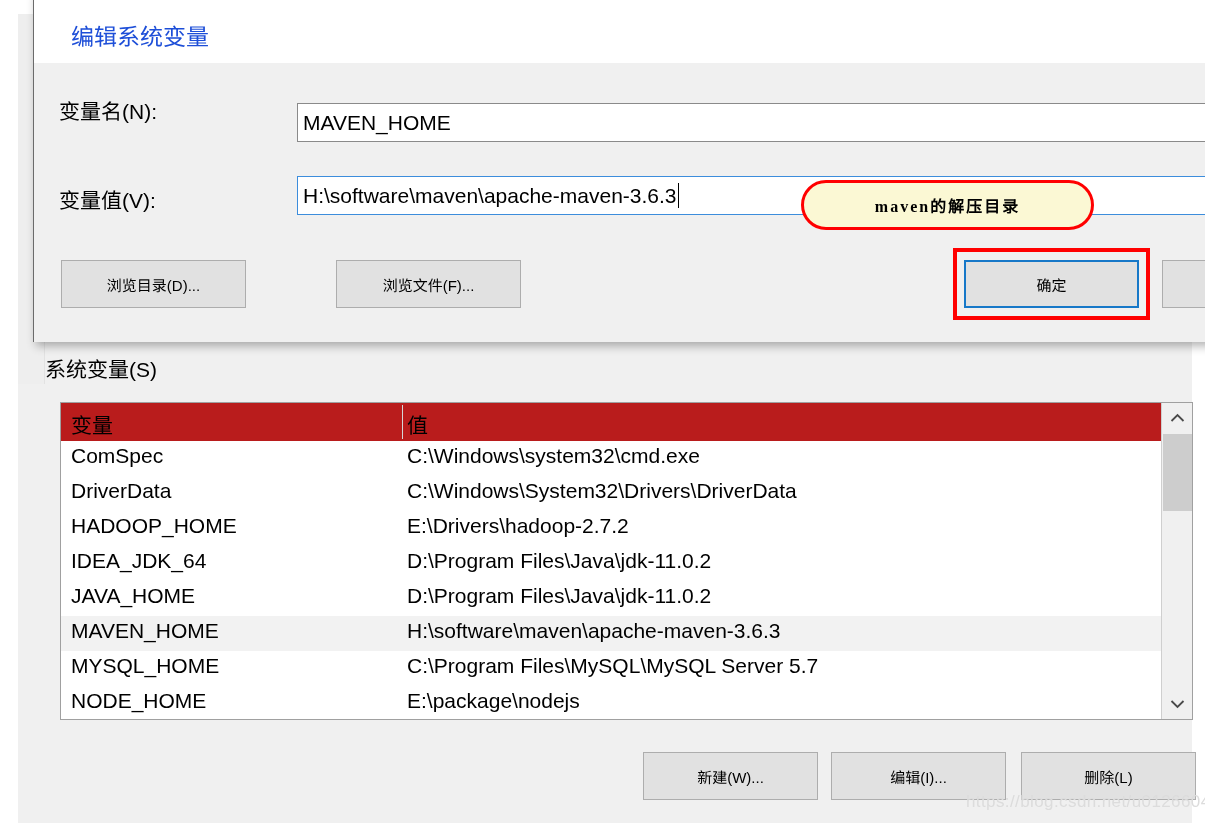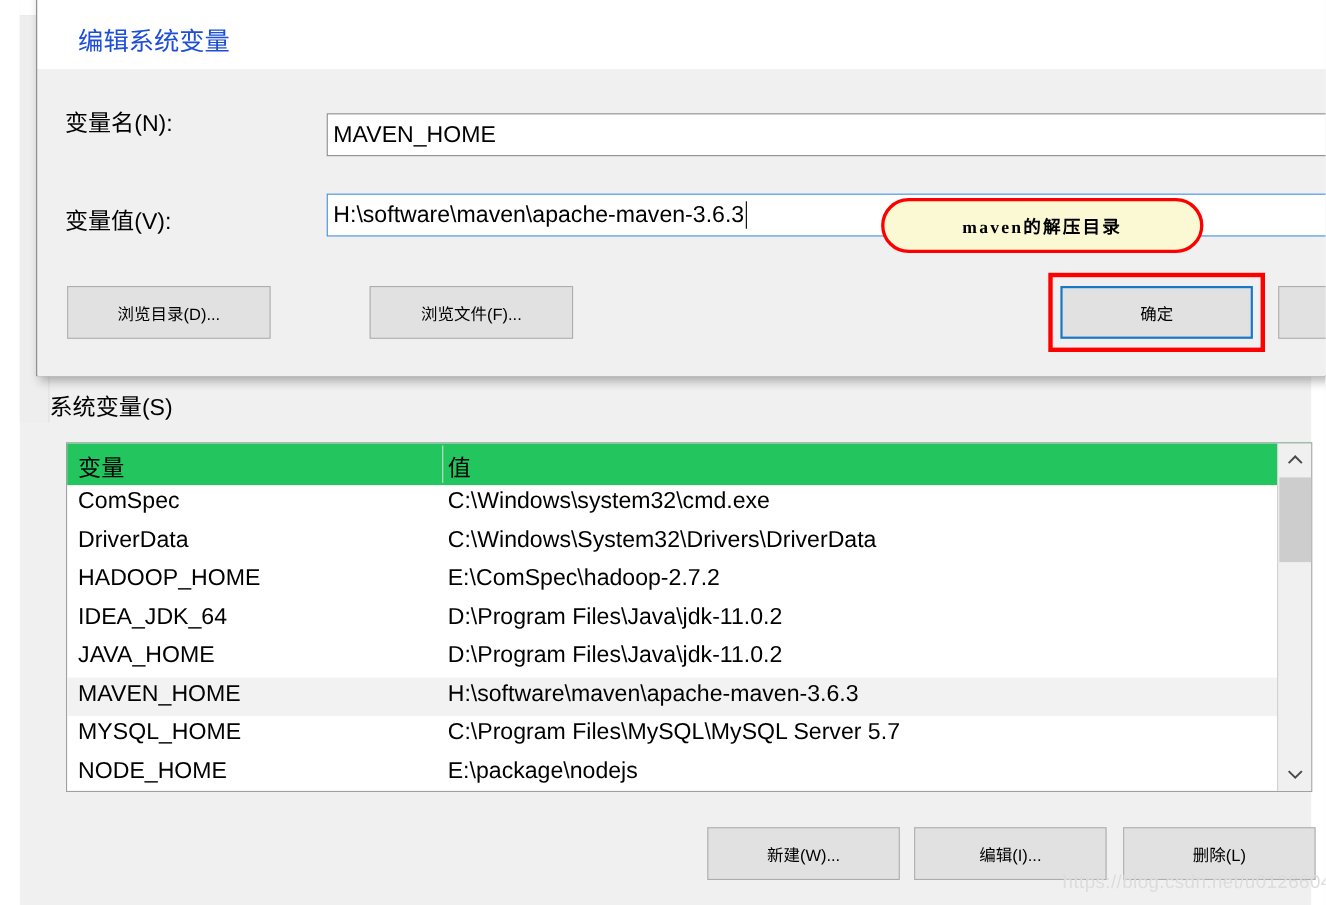--- a/index.html
+++ b/index.html
@@ -68,21 +68,21 @@
     left: 42px; top: 402px;
     width: 1133px; height: 318px;
     background: #ffffff;
     border: 1px solid #a0a0a0;
     box-sizing: border-box;
     overflow: hidden;
   }
   .list-header {
     position: relative;
     height: 38px;
-    background: #22c55e;
+    background: #b91c1c;
   }
   .list-header .th {
     position: absolute;
     top: 6px;
     font-size: 21px;
     color: #000000;
     white-space: nowrap;
   }
   .list-header .th-name { left: 10px; }
   .list-header .th-value { left: 346px; }
@@ -324,21 +324,21 @@
       <div class="row">
         <div class="cell cell-name">ComSpec</div>
         <div class="cell cell-value">C:\Windows\system32\cmd.exe</div>
       </div>
       <div class="row">
         <div class="cell cell-name">DriverData</div>
         <div class="cell cell-value">C:\Windows\System32\Drivers\DriverData</div>
       </div>
       <div class="row">
         <div class="cell cell-name">HADOOP_HOME</div>
-        <div class="cell cell-value">E:\ComSpec\hadoop-2.7.2</div>
+        <div class="cell cell-value">E:\Drivers\hadoop-2.7.2</div>
       </div>
       <div class="row">
         <div class="cell cell-name">IDEA_JDK_64</div>
         <div class="cell cell-value">D:\Program Files\Java\jdk-11.0.2</div>
       </div>
       <div class="row">
         <div class="cell cell-name">JAVA_HOME</div>
         <div class="cell cell-value">D:\Program Files\Java\jdk-11.0.2</div>
       </div>
       <div class="row selected">

